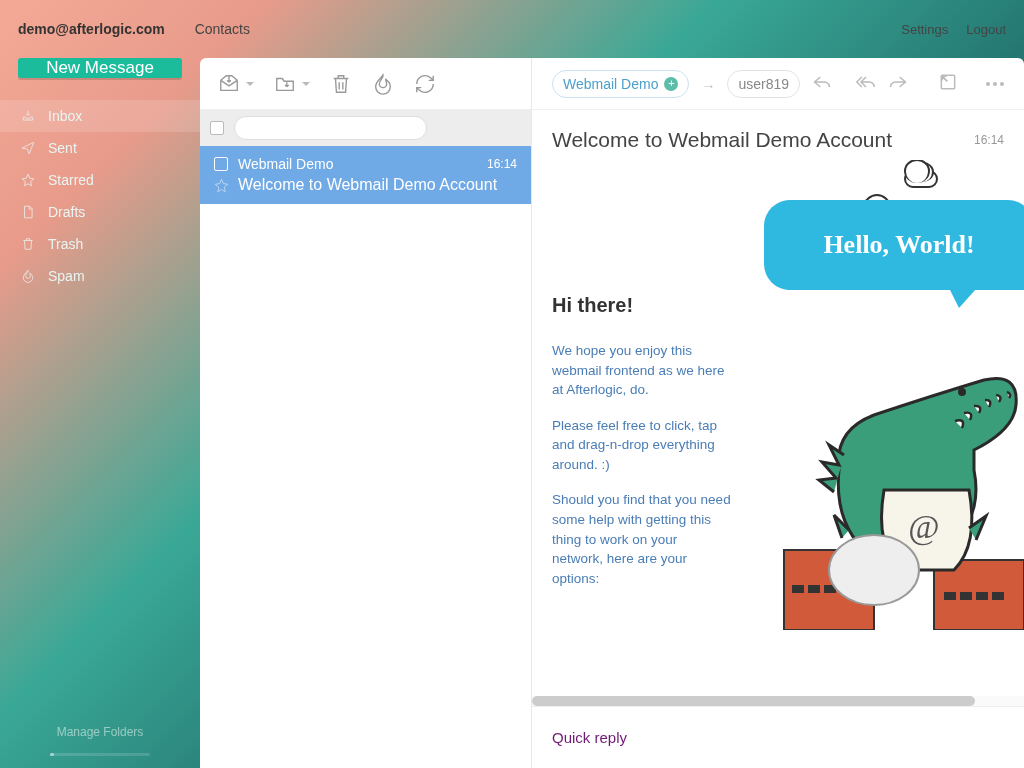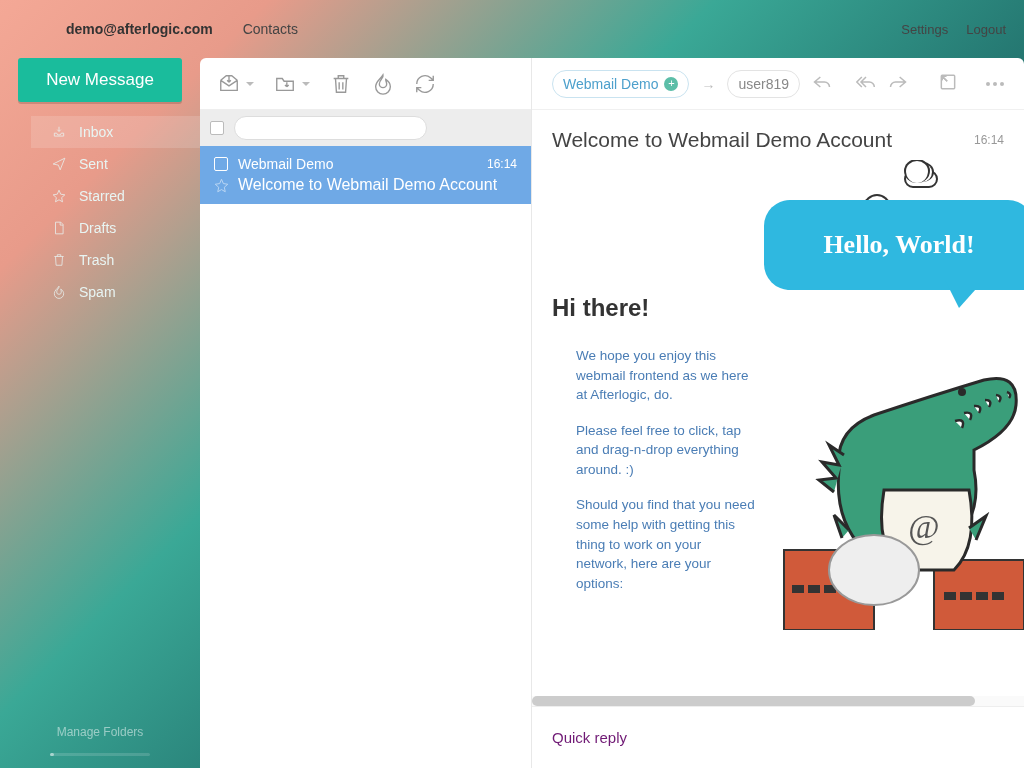--- a/index.html
+++ b/index.html
@@ -1,25 +1,25 @@
 <!DOCTYPE html>
 <html><head>
 <meta charset="utf-8">
 <style>
 * { box-sizing: border-box; margin: 0; padding: 0; }
 body { font-family: Arial, Helvetica, sans-serif; width: 1024px; height: 768px; overflow: hidden; background: linear-gradient(135deg, #f4a896 0%, #e89b8a 15%, #3aa896 40%, #1a5f5f 70%, #0d4444 100%); display: flex; flex-direction: column; }
-.topbar { height: 58px; display: flex; align-items: center; padding: 0 18px; font-size: 14px; color: #333; margin-left: 48px; }
+.topbar { height: 58px; display: flex; align-items: center; padding: 0 18px; font-size: 14px; color: #333; }
 .topbar .account { font-weight: bold; color: #333; }
 .topbar .contacts { margin-left: 30px; color: #444; cursor: pointer; }
 .topbar .spacer { flex: 1; }
 .topbar .settings, .topbar .logout { margin-left: 18px; color: #444; cursor: pointer; font-size: 13px; }
 .main { flex: 1; display: flex; min-height: 0; }
 .sidebar { width: 200px; display: flex; flex-direction: column; color: #fff; font-size: 14px; }
-.new-msg { margin: 0 18px 14px 18px; background: #1abc9c; color: #fff; border: none; padding: 12px 0; font-size: 17px; border-radius: 3px; cursor: pointer; box-shadow: 0 2px 0 rgba(0,0,0,0.15); }
-.folders { list-style: none; padding-left: 31px; }
+.new-msg { margin: 0 18px 22px 18px; background: #1abc9c; color: #fff; border: none; padding: 0 0; font-size: 17px; border-radius: 3px; cursor: pointer; box-shadow: 0 2px 0 rgba(0,0,0,0.15); }
+.folders { list-style: none; }
 .folders li { display: flex; align-items: center; padding: 8px 18px; cursor: pointer; color: #e8f5f3; }
 .folders li.active { background: rgba(255,255,255,0.15); }
 .folders li .ficon { width: 20px; margin-right: 10px; display: inline-flex; justify-content: center; opacity: 0.85; }
 .folders li svg { width: 14px; height: 14px; stroke: currentColor; fill: none; stroke-width: 1.5; }
 .manage { margin-top: auto; text-align: center; font-size: 12px; color: rgba(255,255,255,0.5); padding: 10px 7px; }
 .quota { height: 3px; width: 100px; margin: 4px auto 12px; background: rgba(255,255,255,0.15); border-radius: 2px; position: relative; }
 .quota::after { content: ""; position: absolute; left: 0; top: 0; height: 100%; width: 4%; background: rgba(255,255,255,0.5); border-radius: 2px; }
 .list-pane { width: 332px; background: #fff; border-radius: 6px 0 0 0; display: flex; flex-direction: column; border-right: 1px solid #e8e8e8; }
 .toolbar { height: 52px; display: flex; align-items: center; padding: 0 18px; gap: 20px; border-bottom: 1px solid #eee; }
 .toolbar .tbtn { display: inline-flex; align-items: center; cursor: pointer; color: #999; }
@@ -60,22 +60,22 @@
 .speech { position: absolute; right: 0; top: 40px; width: 270px; height: 90px; background: #2fb8e0; border-radius: 26px 26px 0 26px; display: flex; align-items: center; justify-content: center; color: #fff; font-size: 26px; font-weight: bold; font-family: 'Comic Sans MS', cursive; }
 .speech::after { content: ""; position: absolute; bottom: -18px; right: 50px; border-left: 14px solid transparent; border-right: 25px solid transparent; border-top: 28px solid #2fb8e0; }
 .cloud { position: absolute; width: 50px; height: 22px; border: 2px solid #333; border-radius: 14px; background: #fff; }
 .cloud::before, .cloud::after { content: ""; position: absolute; border: 2px solid #333; border-radius: 50%; background: #fff; }
 .cloud::before { width: 18px; height: 18px; left: 6px; top: -10px; border-bottom: none; }
 .cloud::after { width: 22px; height: 22px; right: 6px; top: -13px; border-bottom: none; }
 .cloud:nth-of-type(1){ left: 10px; top: 90px; }
 .cloud:nth-of-type(2){ left: 100px; top: 45px; width: 44px; }
 .cloud:nth-of-type(3){ left: 150px; top: 10px; width: 34px; height: 18px; }
 .dino { position: absolute; right: 10px; top: 160px; width: 250px; height: 310px; }
-.h1 { font-size: 24px; font-weight: bold; color: #333; margin: 120px 0 24px 0; }
-.para { color: #4a7db5; font-size: 13.5px; line-height: 1.45; margin-bottom: 16px; max-width: 180px; margin-left: 24px; }
+.h1 { font-size: 20px; font-weight: bold; color: #333; margin: 120px 0 24px 0; }
+.para { color: #4a7db5; font-size: 13.5px; line-height: 1.45; margin-bottom: 16px; max-width: 180px; }
 .scrollbar { position: absolute; left: 0; right: 0; bottom: 0; height: 10px; background: #fafafa; }
 .scrollbar .thumb { height: 100%; width: 90%; background: #ccc; border-radius: 5px; }
 .quickreply { border-top: 1px solid #eee; padding: 22px 20px; color: #701a75; font-size: 15px; cursor: text; }
 </style>
 </head>
 <body>
 
 <div class="topbar">
   <span class="account">demo@afterlogic.com</span>
   <span class="contacts">Contacts</span>

